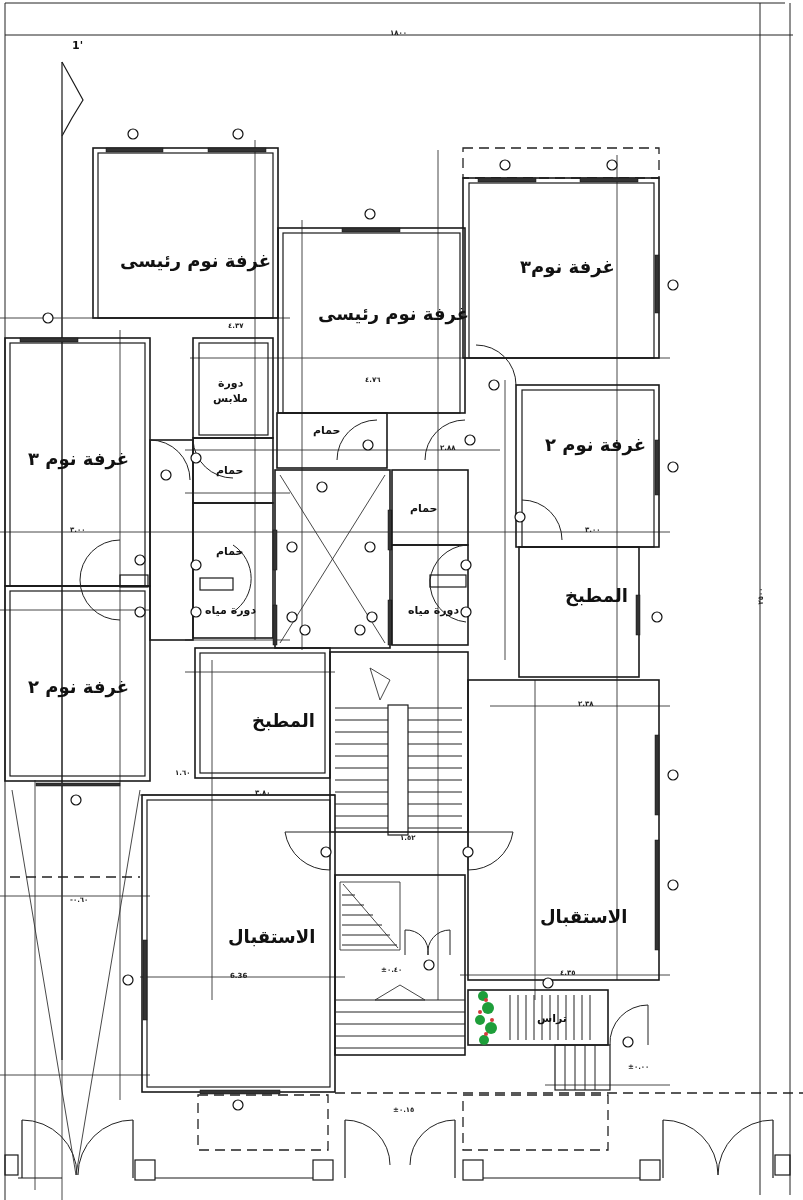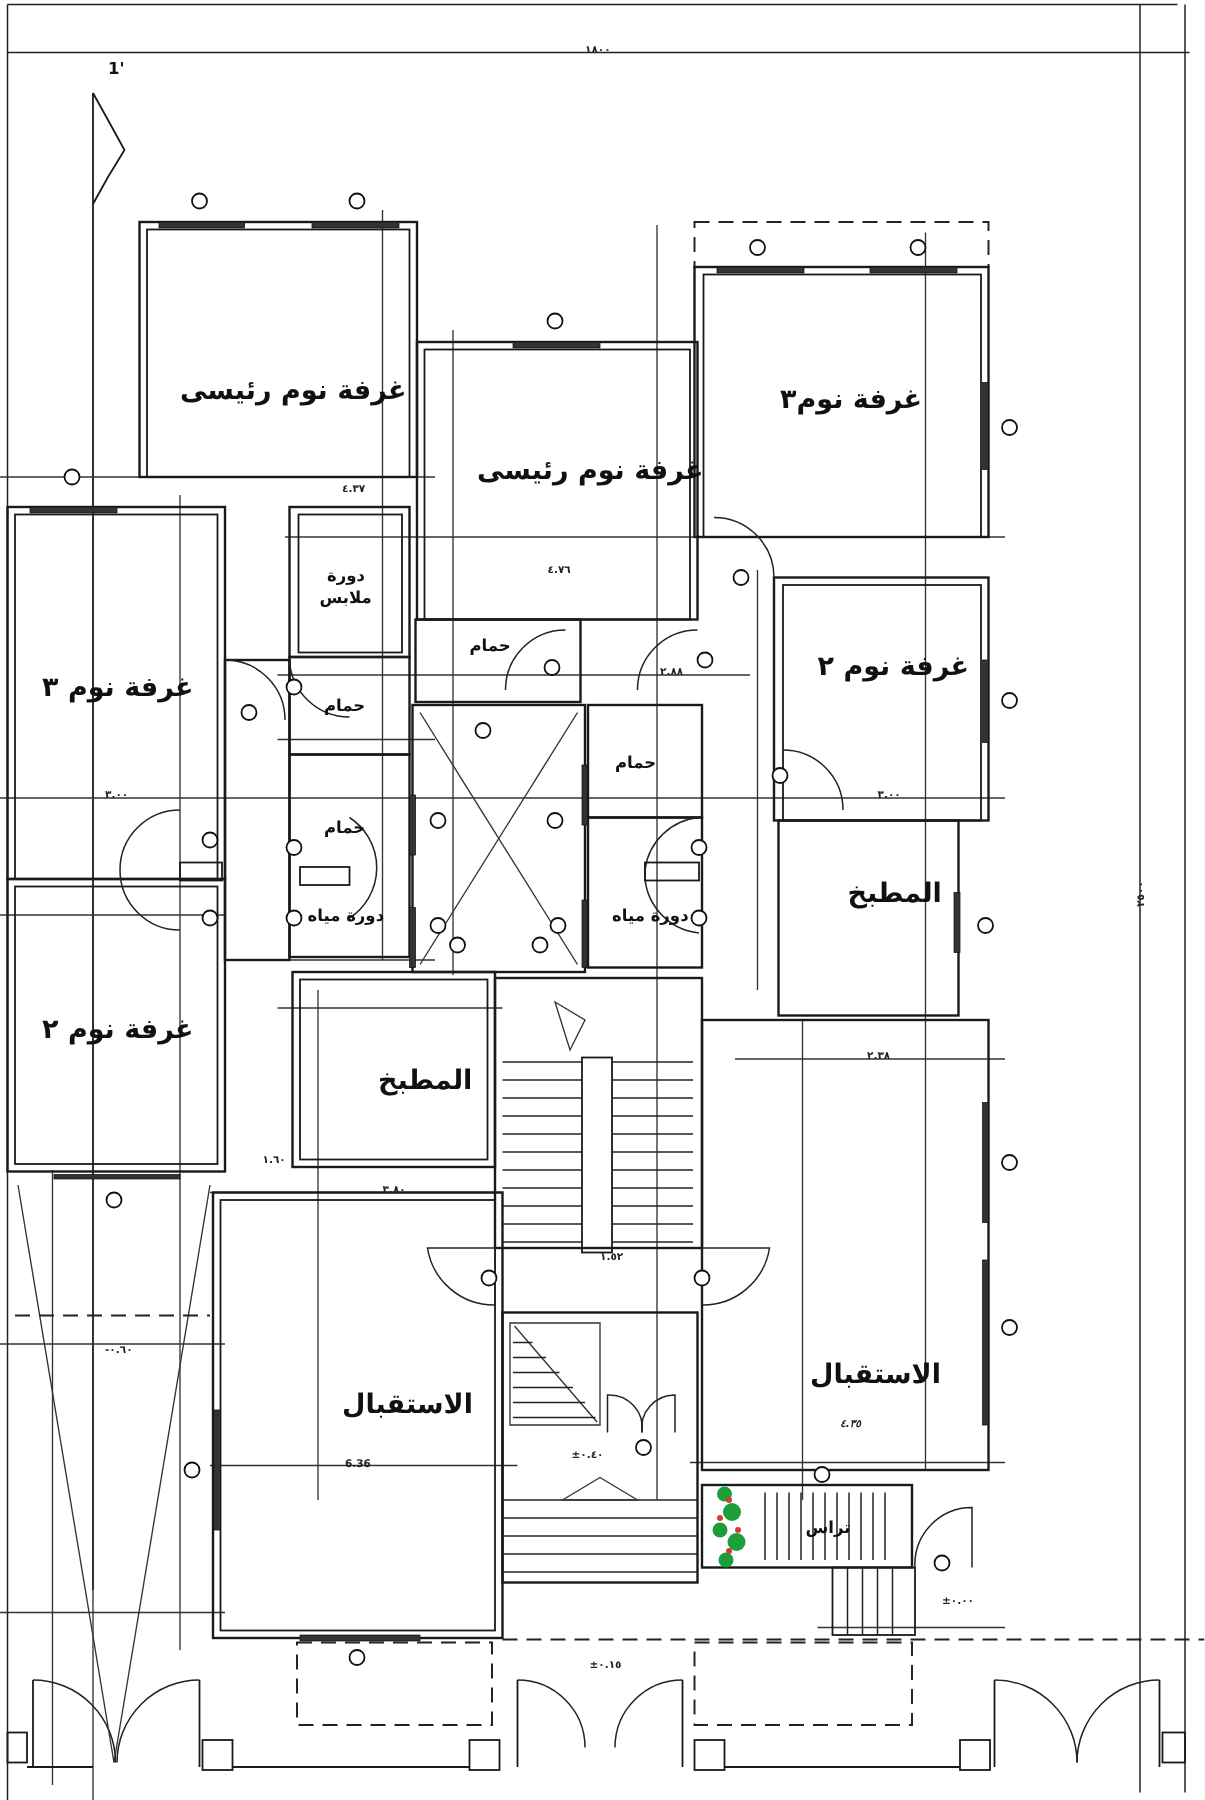--- a/index.html
+++ b/index.html
@@ -361,16 +361,16 @@
 <div class="dimtxt" style="left:628px; top:1063px; direction:ltr;">±٠.٠٠</div>
 <div class="dimtxt" style="left:381px; top:966px; direction:ltr;">±٠.٤٠</div>
 
 <div class="dimtxt" style="left:228px; top:322px;">٤.٣٧</div>
 <div class="dimtxt" style="left:365px; top:340px;margin-top:36px;">٤.٧٦</div>
 <div class="dimtxt" style="left:70px; top:526px;">٣.٠٠</div>
 <div class="dimtxt" style="left:585px; top:526px;">٣.٠٠</div>
 <div class="dimtxt" style="left:440px; top:444px;">٢.٨٨</div>
 <div class="dimtxt" style="left:400px; top:834px;">١.٥٢</div>
 <div class="dimtxt" style="left:230px; top:972px;">6.36</div>
-<div class="dimtxt" style="left:560px; top:945px;font-style:italic;">٤.٣٥</div>
+<div class="dimtxt" style="left:560px; top:969px;">٤.٣٥</div>
 <div class="dimtxt" style="left:163px; top:769px;margin-left:12px;">١.٦٠</div>
 <div class="dimtxt" style="left:255px; top:789px;">٣.٨٠</div>
 <div class="dimtxt" style="left:578px; top:700px;">٢.٣٨</div>
 
 </body></html>

